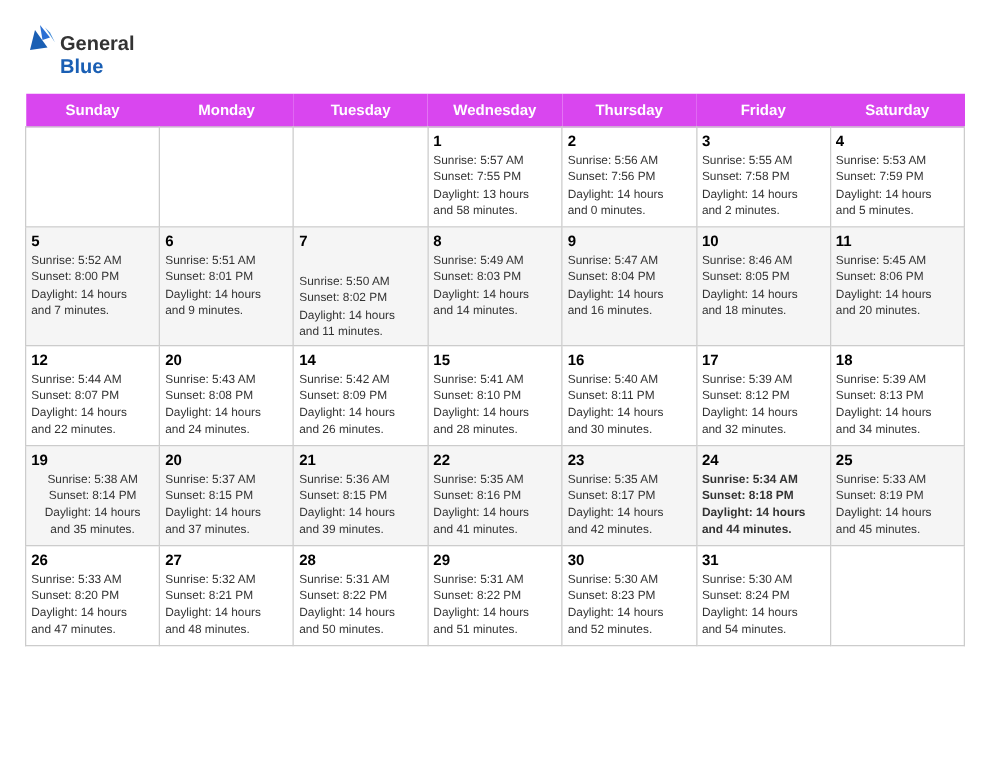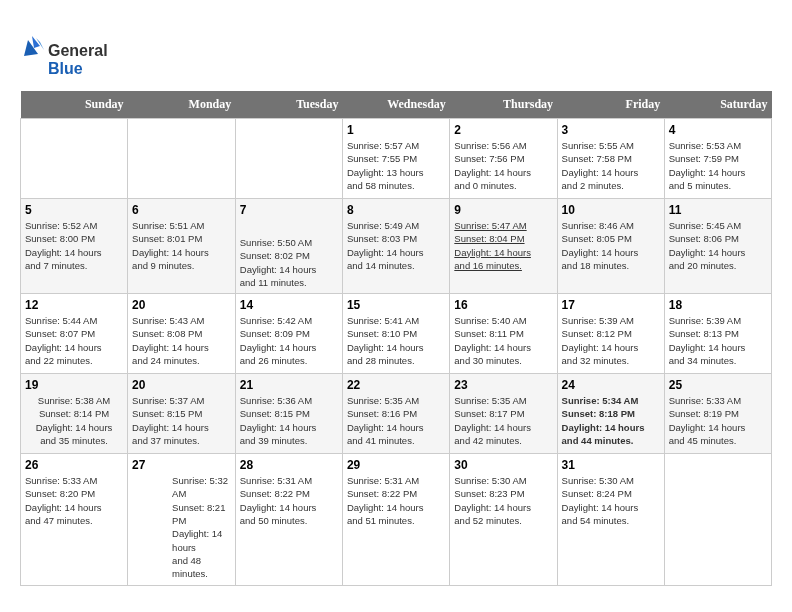--- a/index.html
+++ b/index.html
@@ -32,27 +32,26 @@
     .location {
       font-size: 16px;
       color: #555;
     }
     table {
       width: 100%;
       border-collapse: collapse;
       font-size: 10px;
     }
     thead th {
-      background-color: #737373;
+      background-color: #d946ef;
       color: white;
       padding: 6px 4px;
-      text-align: right;
+      text-align: center;
       font-size: 12px;
       font-weight: bold;
-      font-family: Liberation Serif, serif;
     }
     tbody td {
       border: 1px solid #ccc;
       vertical-align: top;
       padding: 4px;
       height: 80px;
       width: 108px;
     }
     tbody tr:nth-child(even) {
       background-color: #f5f5f5;
@@ -70,21 +69,21 @@
     .empty-cell {
       background: #fff;
     }
     thead th:first-child { border-radius: 0; }
   </style>
 </head>
 <body>
 
 <div class="header">
   <div class="logo">
-  <div style="display:flex; flex-direction:column; align-items:flex-start;margin-top:16px;">
+  <div style="display:flex; flex-direction:column; align-items:flex-start;">
     <div style="display:flex; align-items:center; gap:2px;">
       <svg width="110" height="45" viewBox="0 0 110 45">
         <text x="28" y="20" font-size="16" font-weight="bold" fill="#333" font-family="Arial">General</text>
         <text x="28" y="38" font-size="16" font-weight="bold" fill="#1a5fb4" font-family="Arial">Blue</text>
         <polygon points="8,4 18,18 4,20" fill="#1a5fb4"></polygon>
         <polygon points="16,2 24,14 20,6" fill="#4a90d9"></polygon>
         <polygon points="12,0 20,10 14,12" fill="#2a6fd4"></polygon>
       </svg>
     </div>
   </div>
@@ -165,21 +164,21 @@
         </td>
         <td>
           <div class="day-number">8</div>
           <div class="day-info" style="white-space: pre-line;">Sunrise: 5:49 AM
 Sunset: 8:03 PM
 Daylight: 14 hours
 and 14 minutes.</div>
         </td>
         <td>
           <div class="day-number">9</div>
-          <div class="day-info" style="white-space: pre-line; text-decoration: underline;">Sunrise: 5:47 AM
+          <div class="day-info" style="white-space: pre-line;">Sunrise: 5:47 AM
 Sunset: 8:04 PM
 Daylight: 14 hours
 and 16 minutes.</div>
         </td>
         <td>
           <div class="day-number">10</div>
           <div class="day-info" style="white-space: pre-line;">Sunrise: 8:46 AM
 Sunset: 8:05 PM
 Daylight: 14 hours
 and 18 minutes.</div>
@@ -297,21 +296,21 @@
       <tr>
         <td>
           <div class="day-number">26</div>
           <div class="day-info" style="white-space: pre-line;">Sunrise: 5:33 AM
 Sunset: 8:20 PM
 Daylight: 14 hours
 and 47 minutes.</div>
         </td>
         <td>
           <div class="day-number">27</div>
-          <div class="day-info" style="white-space: pre-line; margin-left: 40px;">Sunrise: 5:32 AM
+          <div class="day-info" style="white-space: pre-line;">Sunrise: 5:32 AM
 Sunset: 8:21 PM
 Daylight: 14 hours
 and 48 minutes.</div>
         </td>
         <td>
           <div class="day-number">28</div>
           <div class="day-info" style="white-space: pre-line;">Sunrise: 5:31 AM
 Sunset: 8:22 PM
 Daylight: 14 hours
 and 50 minutes.</div>

